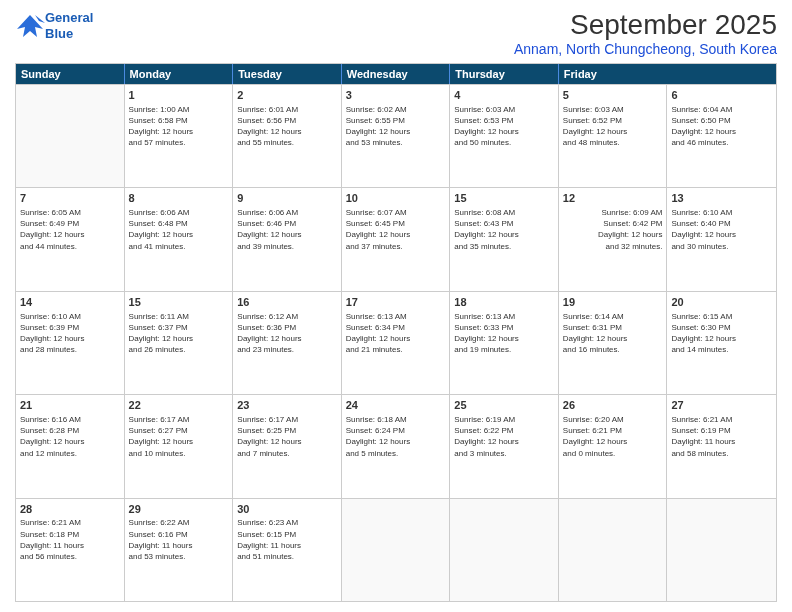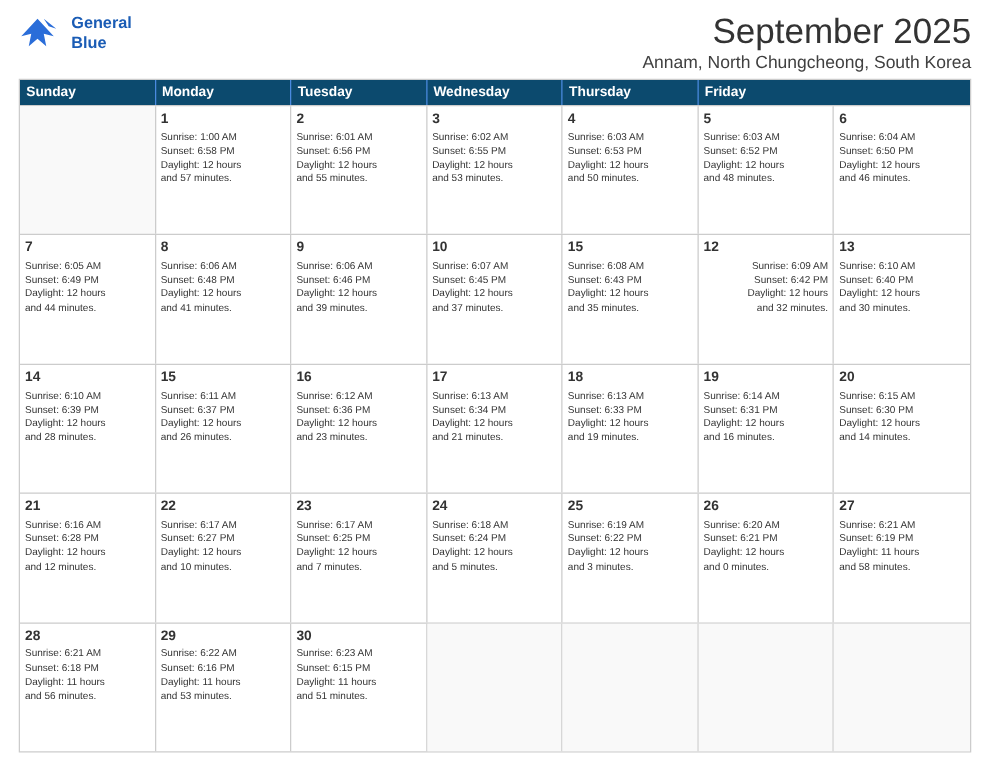--- a/index.html
+++ b/index.html
@@ -19,21 +19,21 @@
     }
     .header-row {
       display: flex;
       justify-content: space-between;
       align-items: flex-start;
       margin-bottom: 6px;
     }
     .logo {
       display: flex;
       align-items: center;
-      gap: 12px;
+      gap: 0;
     }
     .logo-text {
       font-size: 13px;
       line-height: 1.2;
       color: #333;
     }
     .logo-text span {
       color: #1a5cb5;
       font-weight: bold;
     }
@@ -45,21 +45,21 @@
       text-align: right;
     }
     .month-title {
       font-size: 28px;
       font-weight: normal;
       color: #333;
       line-height: 1.1;
     }
     .location-title {
       font-size: 14px;
-      color: #404040;
+      color: #1d4ed8;
     }
     .calendar {
       flex: 1;
       display: flex;
       flex-direction: column;
       border: 1px solid #ccc;
     }
     .cal-header {
       display: grid;
       grid-template-columns: repeat(7, 1fr);

